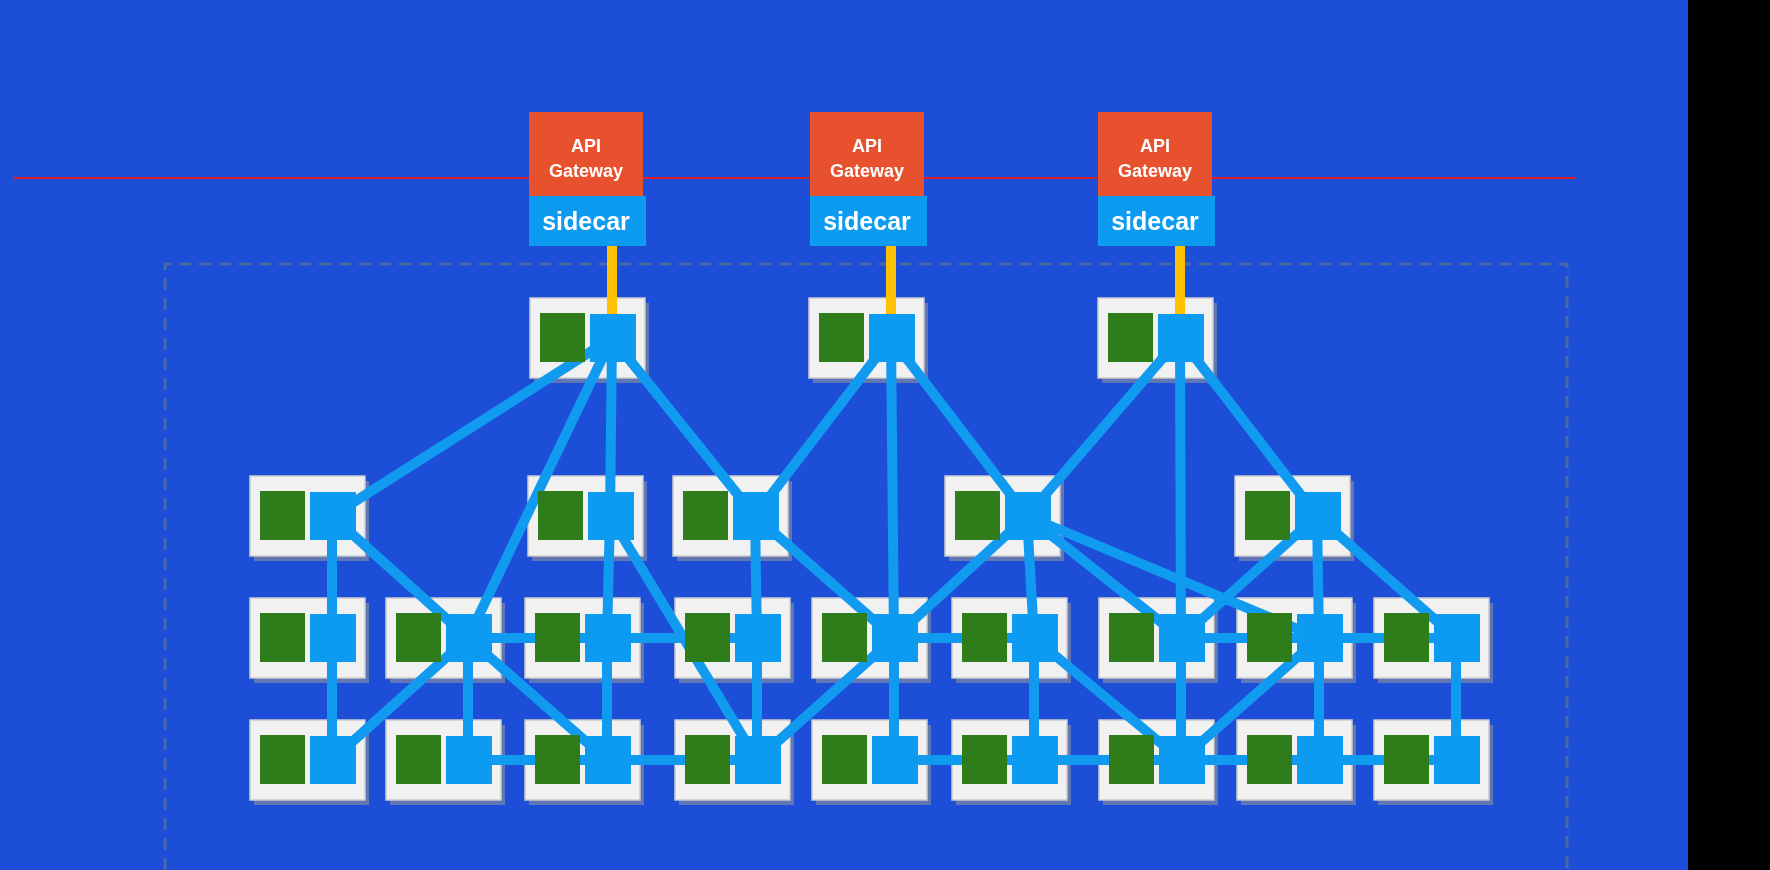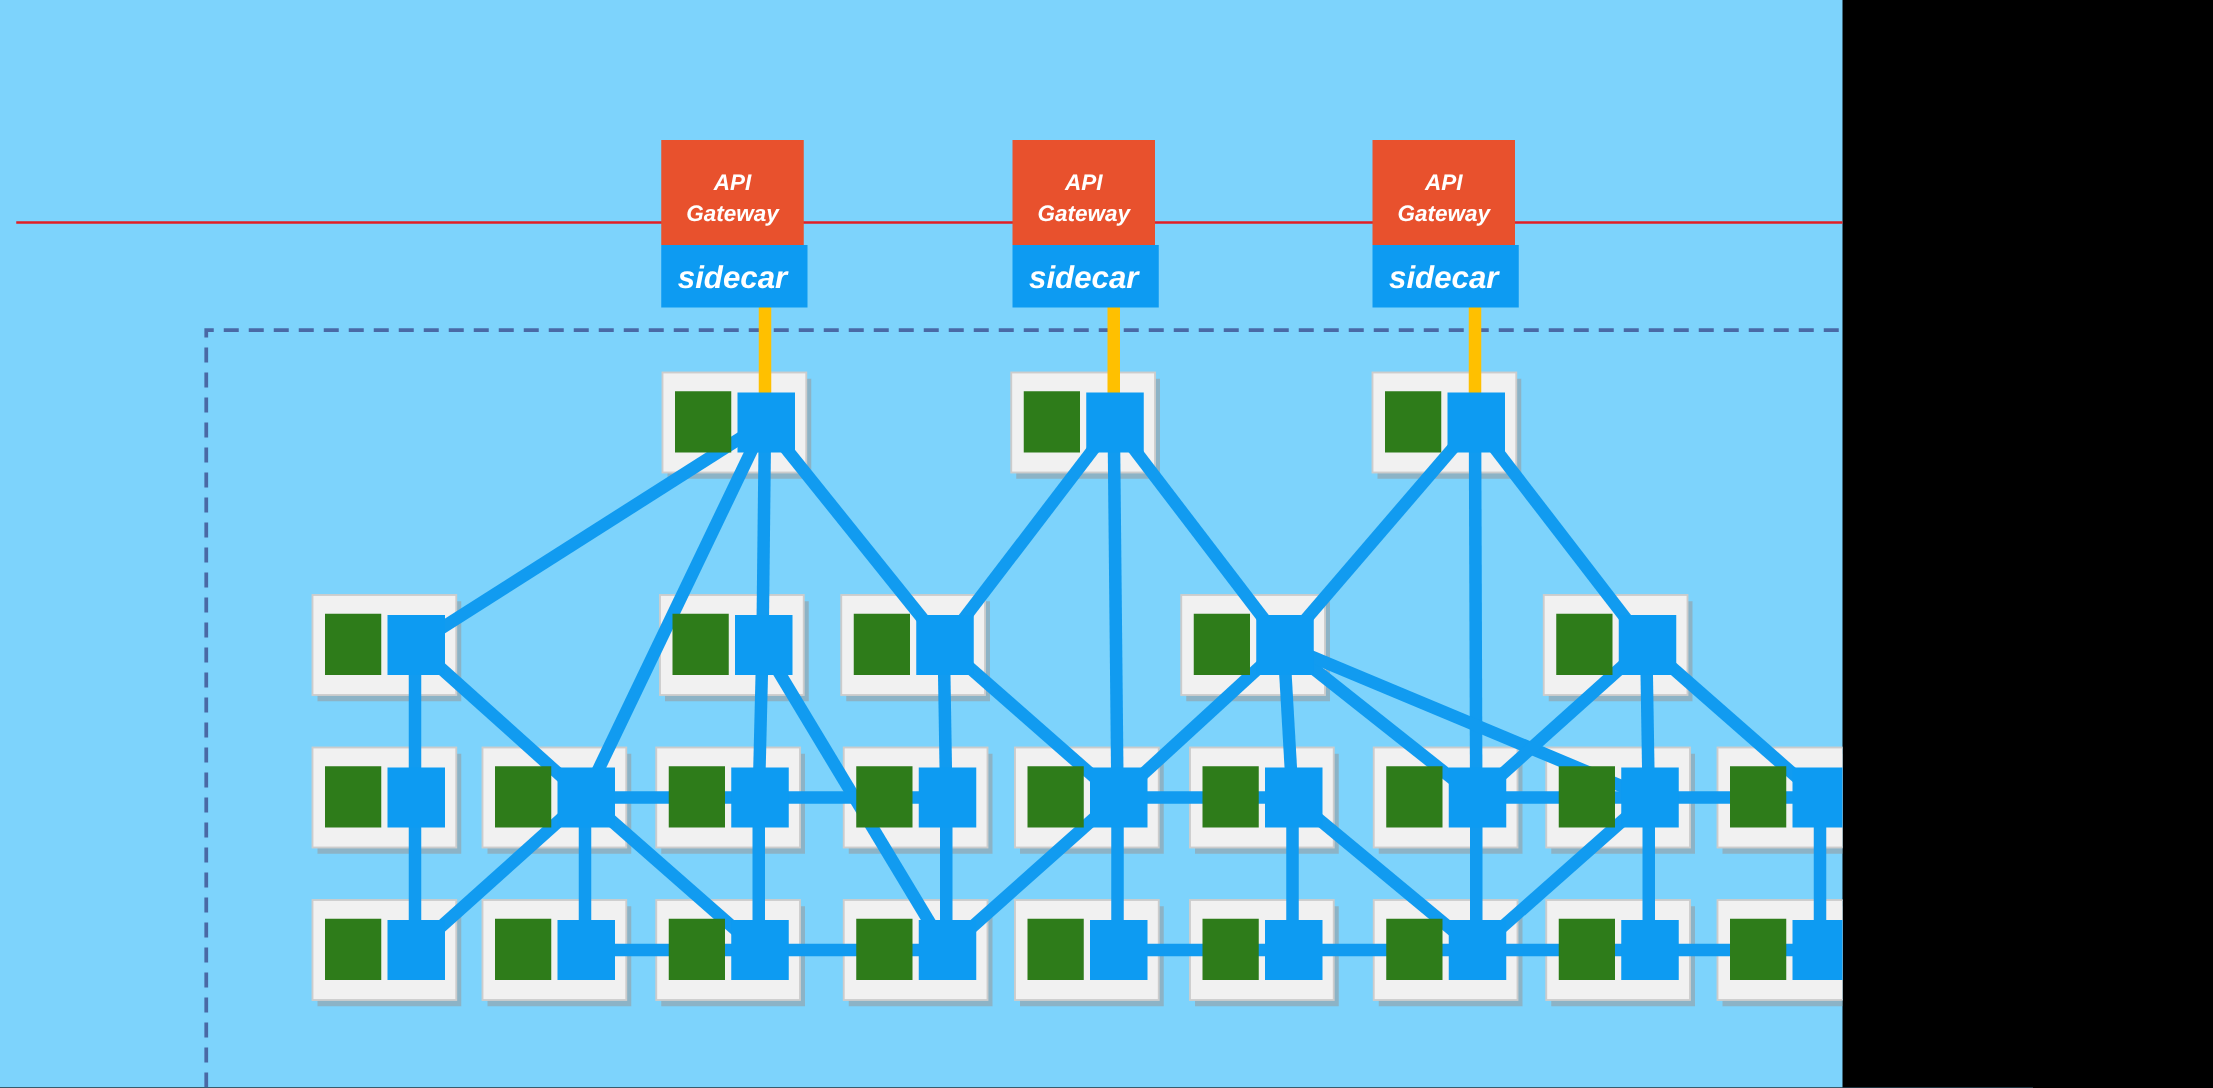--- a/index.html
+++ b/index.html
@@ -1,17 +1,17 @@
 <!DOCTYPE html>
 <html><head>
 <meta charset="utf-8">
 <style>
   html,body{margin:0;padding:0;background:#000;}
-  .stage{position:relative;width:1474px;height:870px;background:#7dd3fc;overflow:hidden;
-         font-family:"Liberation Sans",sans-serif;font-style:italic;}
+  .stage{position:relative;width:1688px;height:870px;background:#1d4ed8;overflow:hidden;
+         font-family:"Liberation Sans",sans-serif;}
   svg{position:absolute;left:0;top:0;}
   text{font-family:"Liberation Sans",sans-serif;}
 </style>
 </head>
 <body>
 
 <div class="stage">
   <svg id="mesh-svg" width="1770" height="870" viewBox="0 0 1770 870">
       <path d="M 165 870 L 165 264 L 1567 264 L 1567 870" fill="none" stroke="#4A69A5" stroke-width="3" stroke-dasharray="12 8"></path>
       <line x1="13" y1="178" x2="1576" y2="178" stroke="#E11E25" stroke-width="2"></line>

